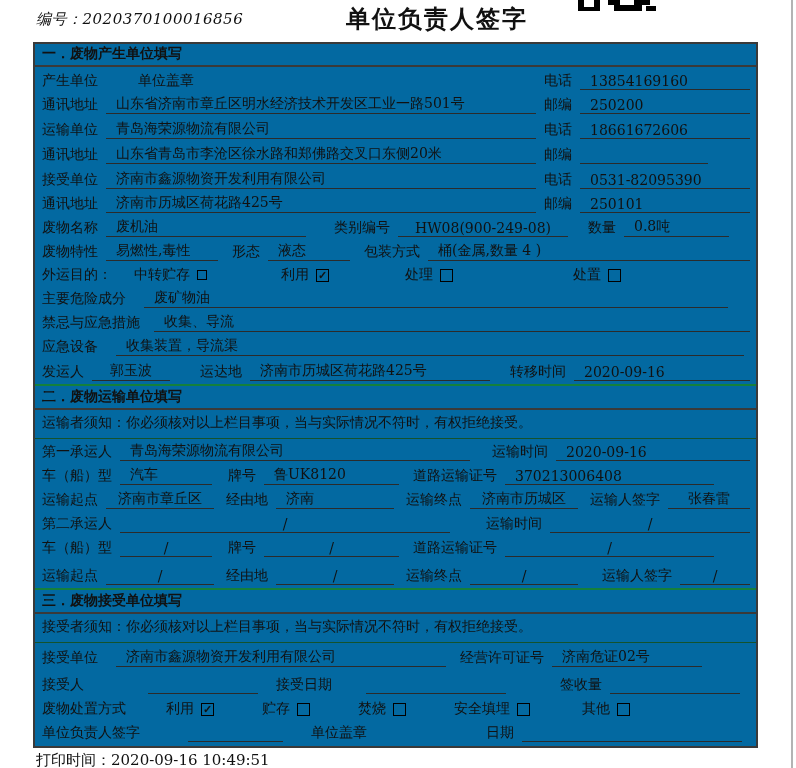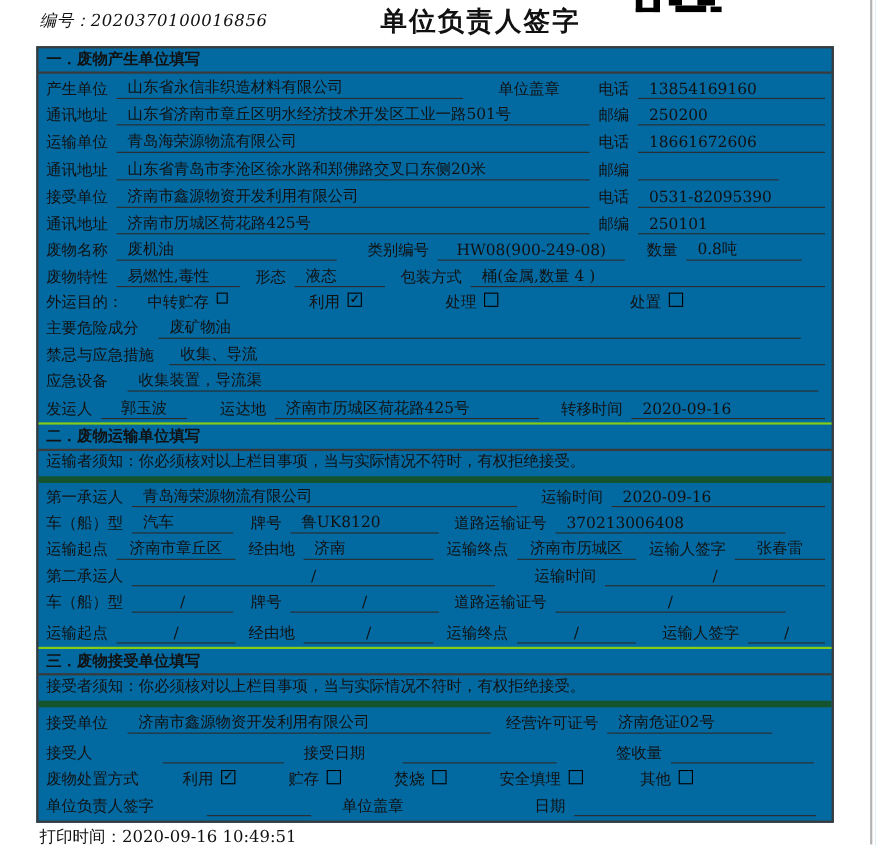--- a/index.html
+++ b/index.html
@@ -14,30 +14,30 @@
   .title { position:absolute; left:437px; top:3px; transform:translateX(-50%);
            font-size:24px; font-weight:bold; letter-spacing:2px; white-space:nowrap; }
   .qr { position:absolute; left:578px; top:0; width:80px; height:11px; }
   .qr i { position:absolute; background:#000; }
   .edge-line { position:absolute; left:791px; top:0; width:2px; height:768px; background:#b3b3b3; }
 
   .tbl { position:absolute; left:33px; top:42px; width:725px; height:706px;
          border:2px solid #3a3a3a; background:#0369a1; display:flex; flex-direction:column; }
   .row { display:flex; align-items:flex-end; padding:0 6px 3px 7px; flex:none; overflow:hidden; }
   .sec-h { font-weight:bold; border-bottom:2px solid #3a3a3a; align-items:center; padding-bottom:1px; }
-  .sec-h.mid { border-top:2px solid #84cc16; }
-  .notice { border-bottom:6px solid #14532d; align-items:center; }.h23{height:23px}.h24{height:24px}.h25{height:25px}
+  .sec-h.mid { border-top:2px solid #15803d; }
+  .notice { border-bottom:1px solid #14532d; align-items:center; }.h23{height:23px}.h24{height:24px}.h25{height:25px}
   .h26{height:26px}.h27{height:27px}.h28{height:28px}.h29{height:29px}
   .lbl { white-space:nowrap; margin-right:8px; flex:none; }
   .u { border-bottom:1px solid #2b2b2b; padding:0 4px 0 10px; white-space:nowrap;
        flex:none; min-height:17px; overflow:hidden; }
   .u.c { text-align:center; padding:0 4px; }
   .u.grow { flex:1 1 auto; }
   .sp { flex:1 1 auto; }
-  .opt { display:inline-flex; white-space:nowrap; flex:none;font-family:Liberation Serif, serif; }
+  .opt { display:inline-flex; align-items:center; white-space:nowrap; flex:none; }
   .cb { display:inline-flex; align-items:center; justify-content:center;
         width:13px; height:13px; border:1px solid #000; margin-left:7px;
         font-size:11px; line-height:1; font-weight:bold; }
   .cb.small { width:10px; height:10px; }
   .footer { position:absolute; left:36px; top:751px; font-size:15px; }
 </style>
 </head>
 <body>
 
 <div class="page">
@@ -58,21 +58,20 @@
   <div class="edge-line"></div>
 
   <div class="tbl">
 
     <div class="row sec-h h23">
       <span>一．废物产生单位填写</span>
     </div>
 
     <div class="row h26">
       <span class="lbl">产生单位</span>
-      <span class="u" style="width:315px">山东省永信非织造材料有限公司</span>
       <span class="lbl" style="margin-left:32px">单位盖章</span>
       <span class="sp"></span>
       <span class="lbl">电话</span>
       <span class="u" style="width:170px">13854169160</span>
     </div>
 
     <div class="row h24">
       <span class="lbl">通讯地址</span>
       <span class="u grow" style="margin-right:8px">山东省济南市章丘区明水经济技术开发区工业一路501号</span>
       <span class="lbl">邮编</span>

